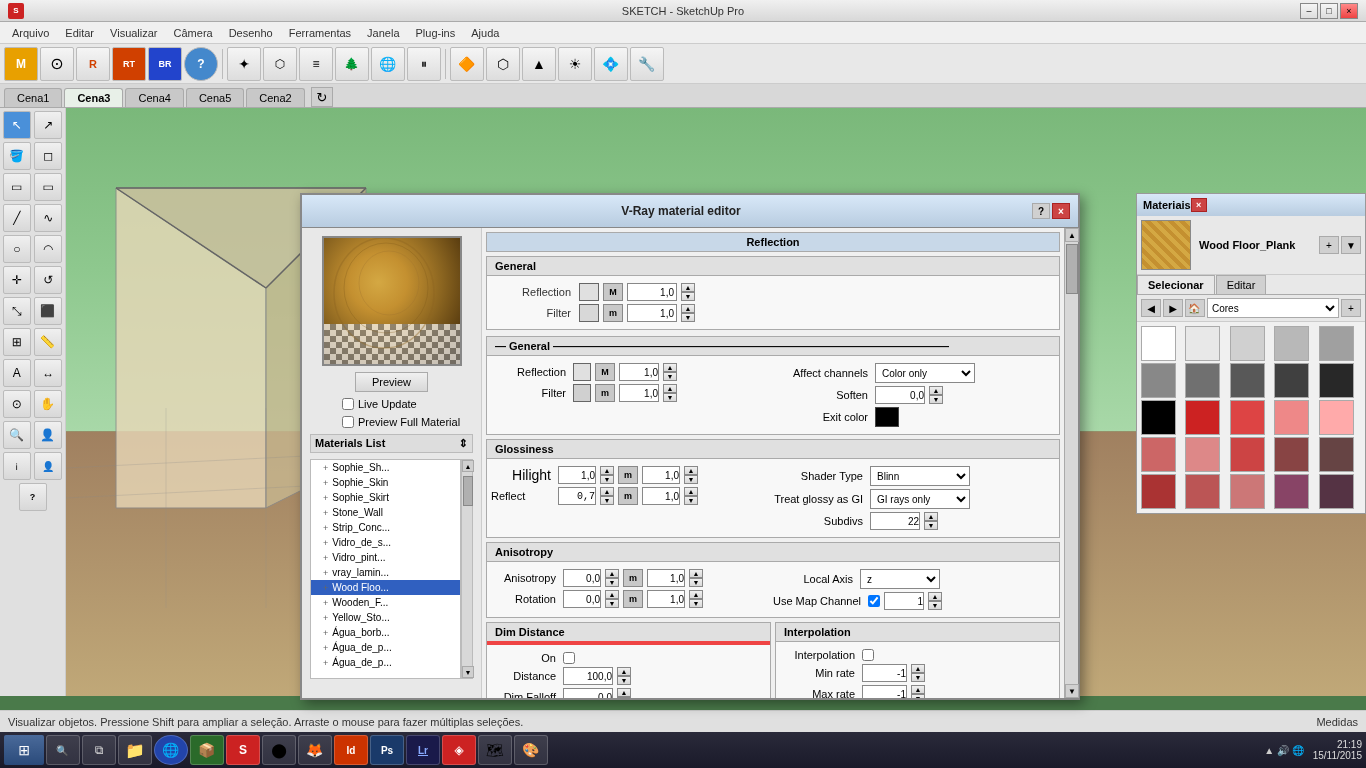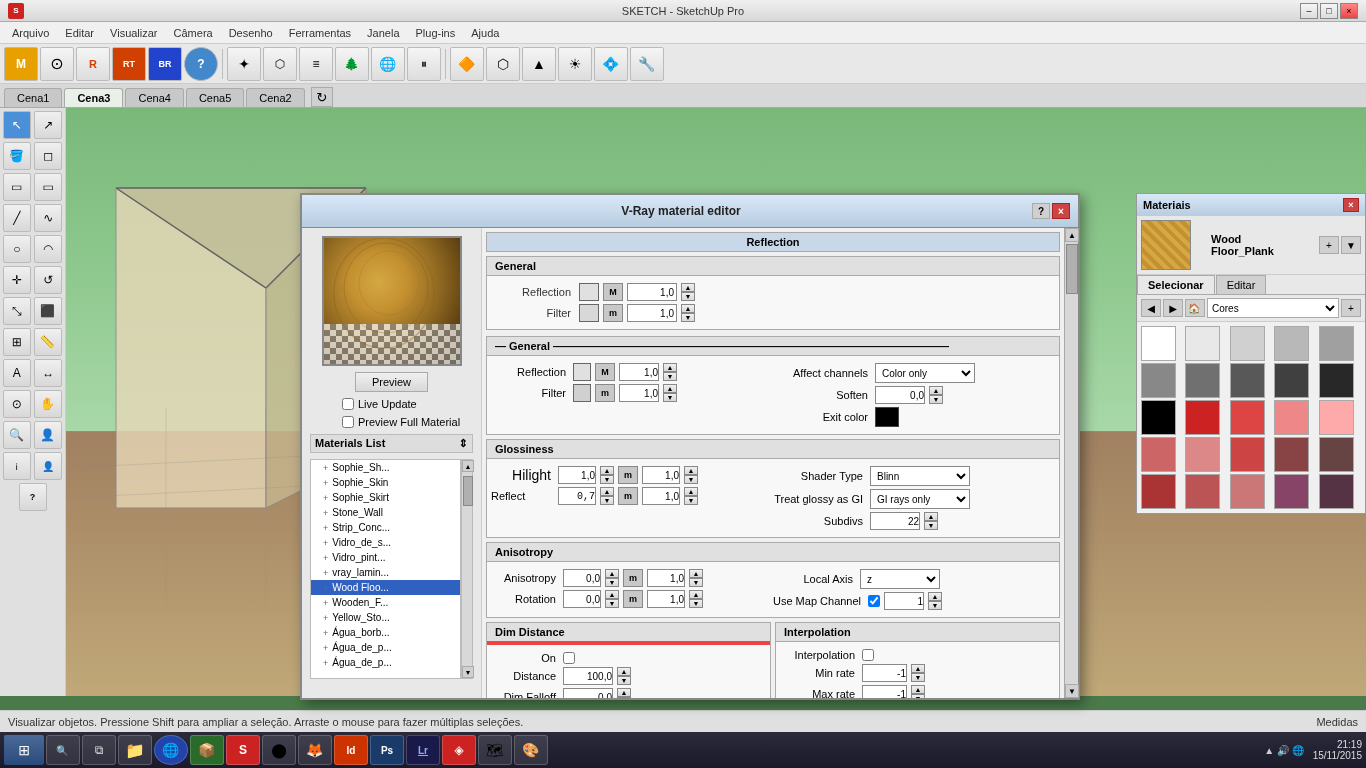--- a/index.html
+++ b/index.html
@@ -73,24 +73,24 @@
     .select-box { height: 20px; border: 1px solid #888; background: white; font-size: 10px; padding: 0 2px; cursor: pointer; }
     .select-box-medium { width: 100px; }
     .checkbox-small { width: 12px; height: 12px; cursor: pointer; }
     .black-swatch { width: 24px; height: 20px; background: black; border: 1px solid #444; cursor: pointer; }
 
     
     .settings-scroll { height: 470px; overflow-y: auto; }
 
     
     .materiais-panel { position: absolute; right: 0; top: 85px; width: 230px; background: #e8e8e8; border: 1px solid #999; z-index: 50; }
-    .materiais-title-bar { background: linear-gradient(to bottom, #d8e8f8, #b8cce0); height: 22px; display: flex; align-items: center; justify-content: space-between; padding: 0 6px; }
+    .materiais-title-bar { background: linear-gradient(to bottom, #d8e8f8, #b8cce0); height: 22px; display: flex; align-items: center; padding: 0 6px; }
     .materiais-title { font-size: 11px; font-weight: bold; }
     .materiais-close { width: 16px; height: 14px; background: #cc4444; border: 1px solid #aa2222; cursor: pointer; color: white; font-size: 9px; display: flex; align-items: center; justify-content: center; font-weight: bold; }
-    .mat-preview { display: flex; align-items: center; gap: 20px; padding: 4px; border-bottom: 1px solid #ccc; }
+    .mat-preview { display: flex; align-items: center; gap: 8px; padding: 4px; border-bottom: 1px solid #ccc; }
     .mat-thumb { width: 50px; height: 50px; background: 
       repeating-linear-gradient(45deg, #d4a843, #d4a843 4px, #c49030 4px, #c49030 8px);
       border: 1px solid #888; }
     .mat-name-label { font-size: 11px; font-weight: bold; flex: 1; }
     .mat-actions { display: flex; gap: 2px; margin-left: auto; }
     .mat-action-btn { width: 20px; height: 18px; background: #d0d0d0; border: 1px solid #aaa; cursor: pointer; display: flex; align-items: center; justify-content: center; font-size: 10px; }
 
     .mat-tabs { display: flex; border-bottom: 1px solid #aaa; }
     .mat-tab { padding: 3px 10px; background: #d0d0d0; border: 1px solid #aaa; border-bottom: none; cursor: pointer; font-size: 11px; margin-right: 1px; }
     .mat-tab.active { background: #e8e8e8; font-weight: bold; }

